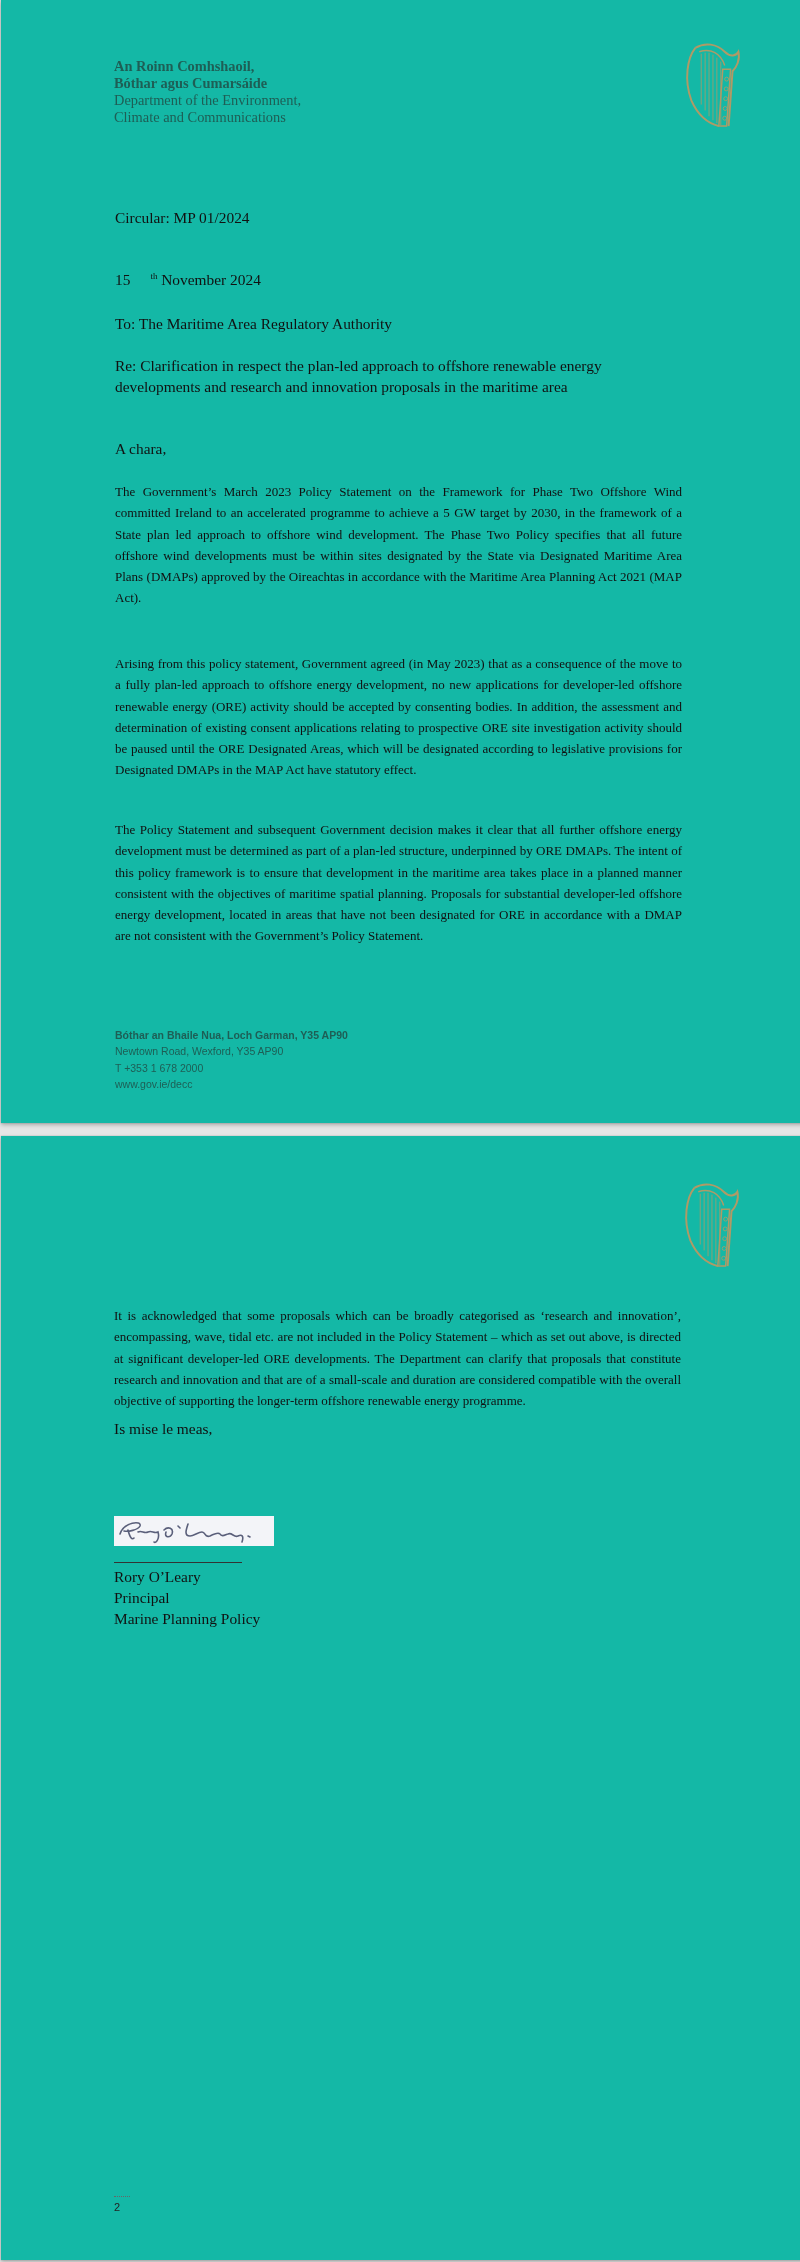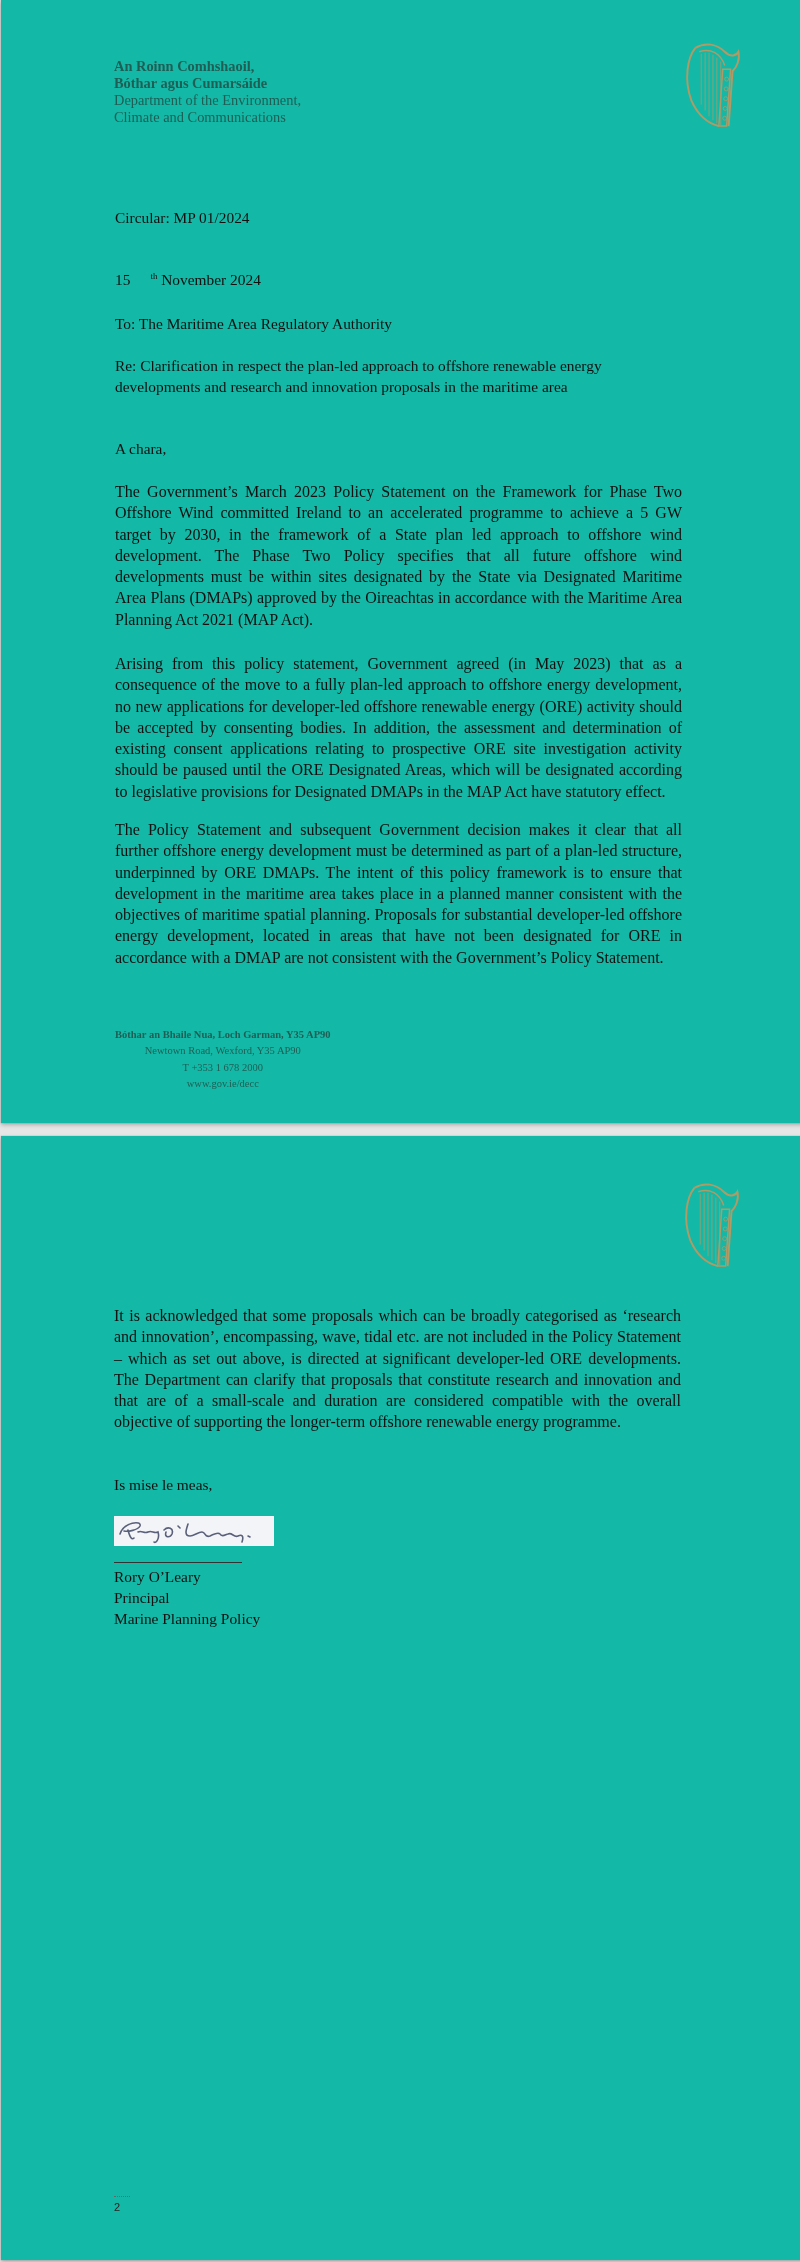--- a/index.html
+++ b/index.html
@@ -14,24 +14,24 @@
   }
   #page1 { top:0; height:1123px; }
   #page2 { top:1136px; height:1124px; }
 
   .dept { position:absolute; left:113px; top:58px; color:#1e5e55; line-height:17px; font-size:14.4px; }
   .dept .b { font-weight:bold; }
   .harp { position:absolute; left:680px; width:60px; height:90px; }
   #page1 .harp { top:40px; }
 
   .t { position:absolute; left:114px; font-size:15.4px; line-height:21px;text-align:right; }
-  .para { position:absolute; left:114px; width:567px; font-size:16px; line-height:21.3px; text-align:justify; }
+  .para { position:absolute; left:114px; width:567px; font-size:13px; line-height:21.3px; text-align:justify; }
   sup { font-size:9px; vertical-align:super; line-height:0;margin-left:20px; }
 
-  .footer { position:absolute; left:114px; top:1027px; font-family:Liberation Serif, serif; font-size:10.5px; line-height:16.4px; color:#1e5e55;text-align:center; }
+  .footer { position:absolute; left:114px; top:1027px; font-family:Liberation Sans, sans-serif; font-size:10.5px; line-height:16.4px; color:#1e5e55; }
   .footer .b { font-weight:bold; }
 
   .sig { position:absolute; left:114px; top:1516px; width:160px; height:30px; }
   .sigline { position:absolute; left:114px; top:1562px; width:128px; border-top:1px solid #333; }
   .pagenum { position:absolute; left:114px; top:2201px; font-family:"Liberation Sans", sans-serif; font-size:11px; line-height:12px; color:#222; }
   .dots { position:absolute; left:114px; top:2196px; width:16px; border-top:1px dotted #666; }
 </style>
 </head>
 <body>
 
@@ -96,21 +96,21 @@
 </div>
 
 <div id="page2" class="page"></div>
 
 <svg class="harp" style="top:1180px" viewBox="0 0 60 92">
     <use href="#harp"></use>
   </svg>
 
 <div class="para" style="top:1305px">It is acknowledged that some proposals which can be broadly categorised as ‘research and innovation’, encompassing, wave, tidal etc. are not included in the Policy Statement – which as set out above, is directed at significant developer-led ORE developments. The Department can clarify that proposals that constitute research and innovation and that are of a small-scale and duration are considered compatible with the overall objective of supporting the longer-term offshore renewable energy programme.</div>
 
-<div class="t" style="top:1474px">Is mise le meas,</div>
+<div class="t" style="top:1418px">Is mise le meas,</div>
 
 <svg class="sig" viewBox="0 0 160 30">
   <rect x="0" y="0" width="160" height="30" fill="#f3f4f8"></rect>
   <path d="M6 18 C 10 6, 28 4, 26 10 C 24 14, 14 16, 10 15 M 14 14 C 16 22, 18 24, 20 22 M 24 16 C 28 14, 30 18, 34 16 C 38 14, 40 18, 44 16 C 46 22, 42 28, 40 26 M 50 14 C 54 10, 60 12, 58 18 C 56 22, 50 22, 52 16 M 64 10 L 66 12 M 74 8 C 72 14, 70 20, 76 20 C 80 20, 84 16, 88 16 C 92 16, 90 22, 96 20 C 100 18, 104 16, 106 18 C 108 22, 112 18, 114 18 C 118 16, 120 22, 124 20 C 128 18, 130 20, 128 26 M 134 20 L 136 21" fill="none" stroke="#5a5f7a" stroke-width="1.6" stroke-linecap="round"></path>
 </svg>
 <div class="sigline"></div>
 
 <div class="t" style="top:1566px">Rory O’Leary</div>
 <div class="t" style="top:1587px">Principal</div>
 <div class="t" style="top:1608px">Marine Planning Policy</div>

